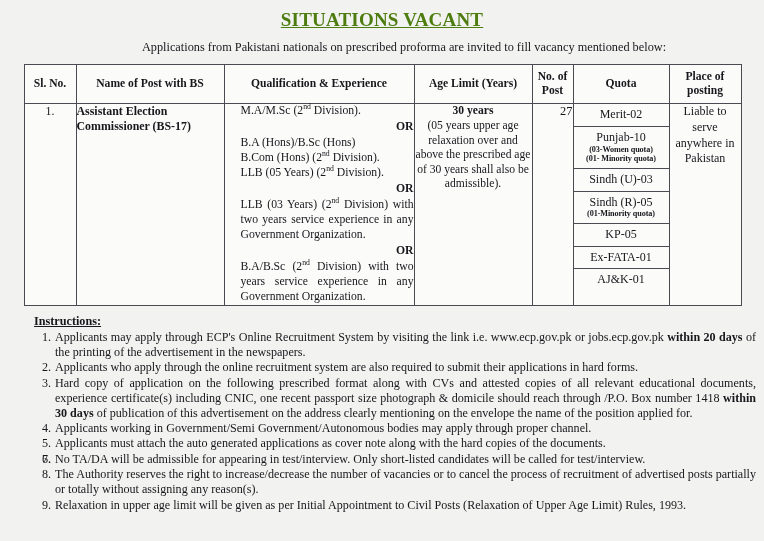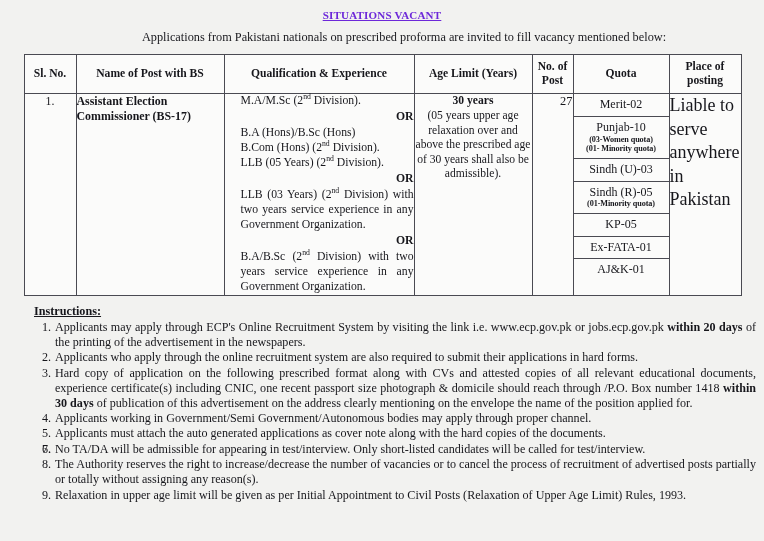--- a/index.html
+++ b/index.html
@@ -20,25 +20,25 @@
     width: 764px;
     height: 541px;
     box-sizing: border-box;
     padding: 0;
   }
 
   
   .doc-title {
     text-align: center;
     font-weight: bold;
-    font-size: 11px;
+    font-size: 19px;
     letter-spacing: 0.2px;
     text-decoration: underline;
     margin: 9px 0 0 0;
-    color: #6d28d9;
+    color: #4d7c0f;
   }
   .doc-subtitle {
     text-align: center;
     font-size: 12.3px;
     margin: 9px 0 0 0;
     color: #18181d;
     padding-left: 44px;
   }
 
   
@@ -94,23 +94,23 @@
     line-height: 1.26;
     padding: 6px 3px 4px 3px;
     text-align: center;
   }
   td.cell-num {
     text-align: right;
     vertical-align: middle;
     font-size: 12.4px;
   }
   td.cell-place {
-    text-align: left;
+    text-align: center;
     vertical-align: middle;
-    font-size: 18px;
+    font-size: 12px;
     line-height: 1.3;
     padding: 2px 2px;
   }
   td.cell-quota {
     padding: 0;
     vertical-align: top;
   }
 
   .or-line {
     text-align: right;

